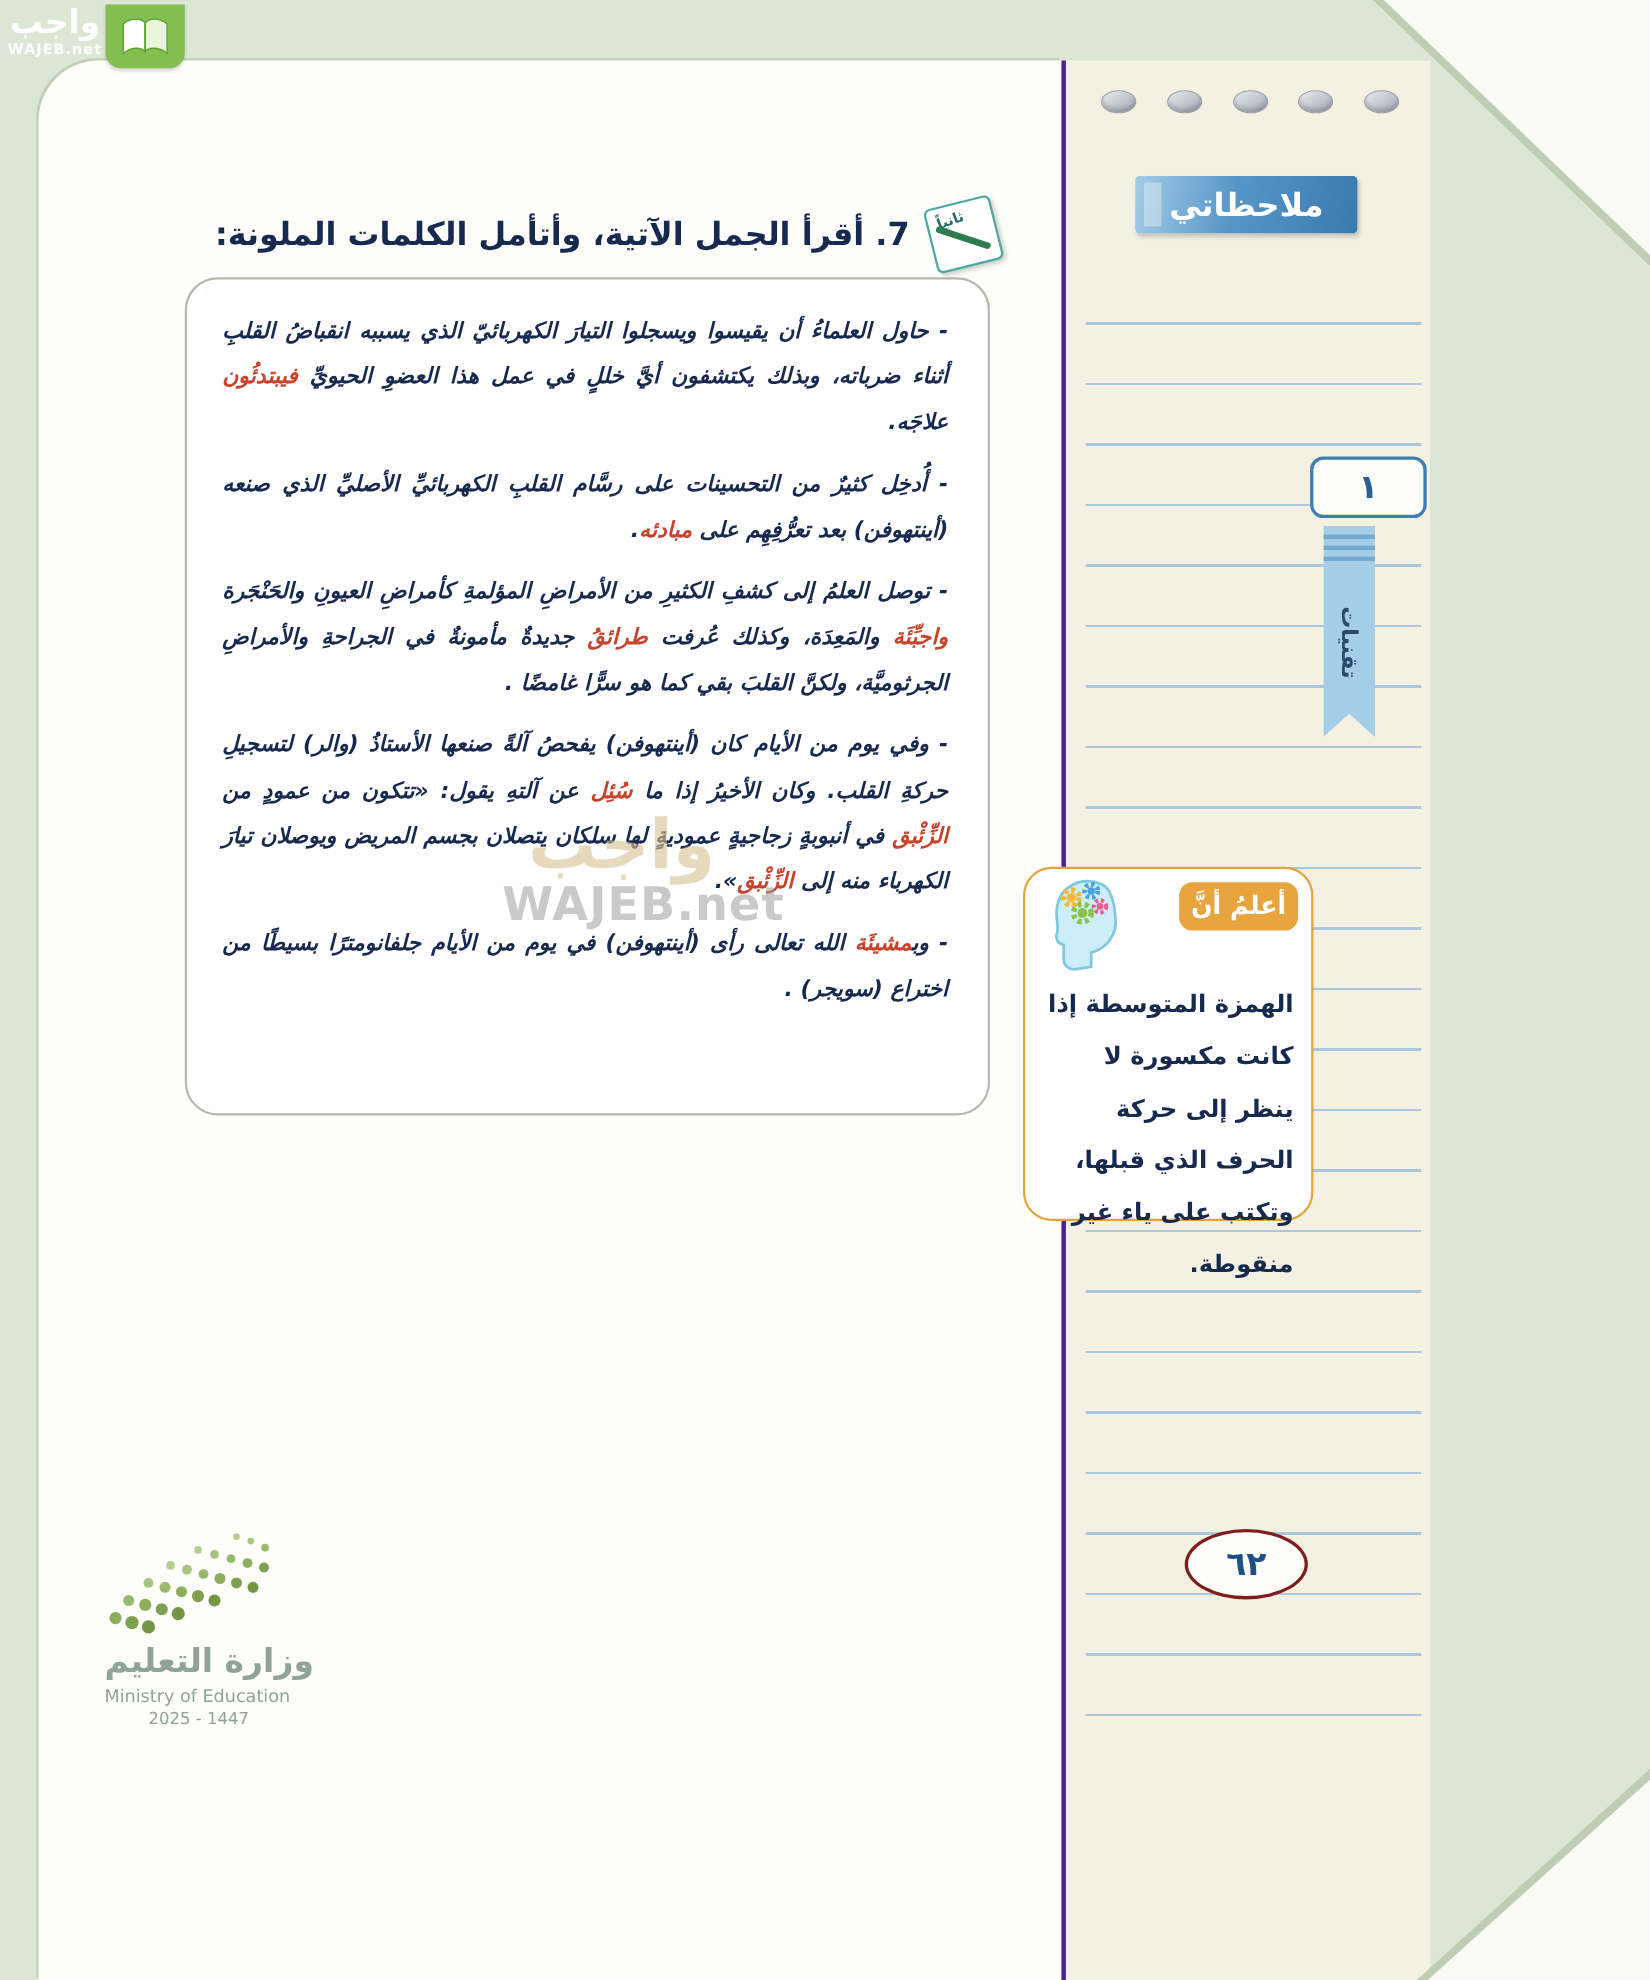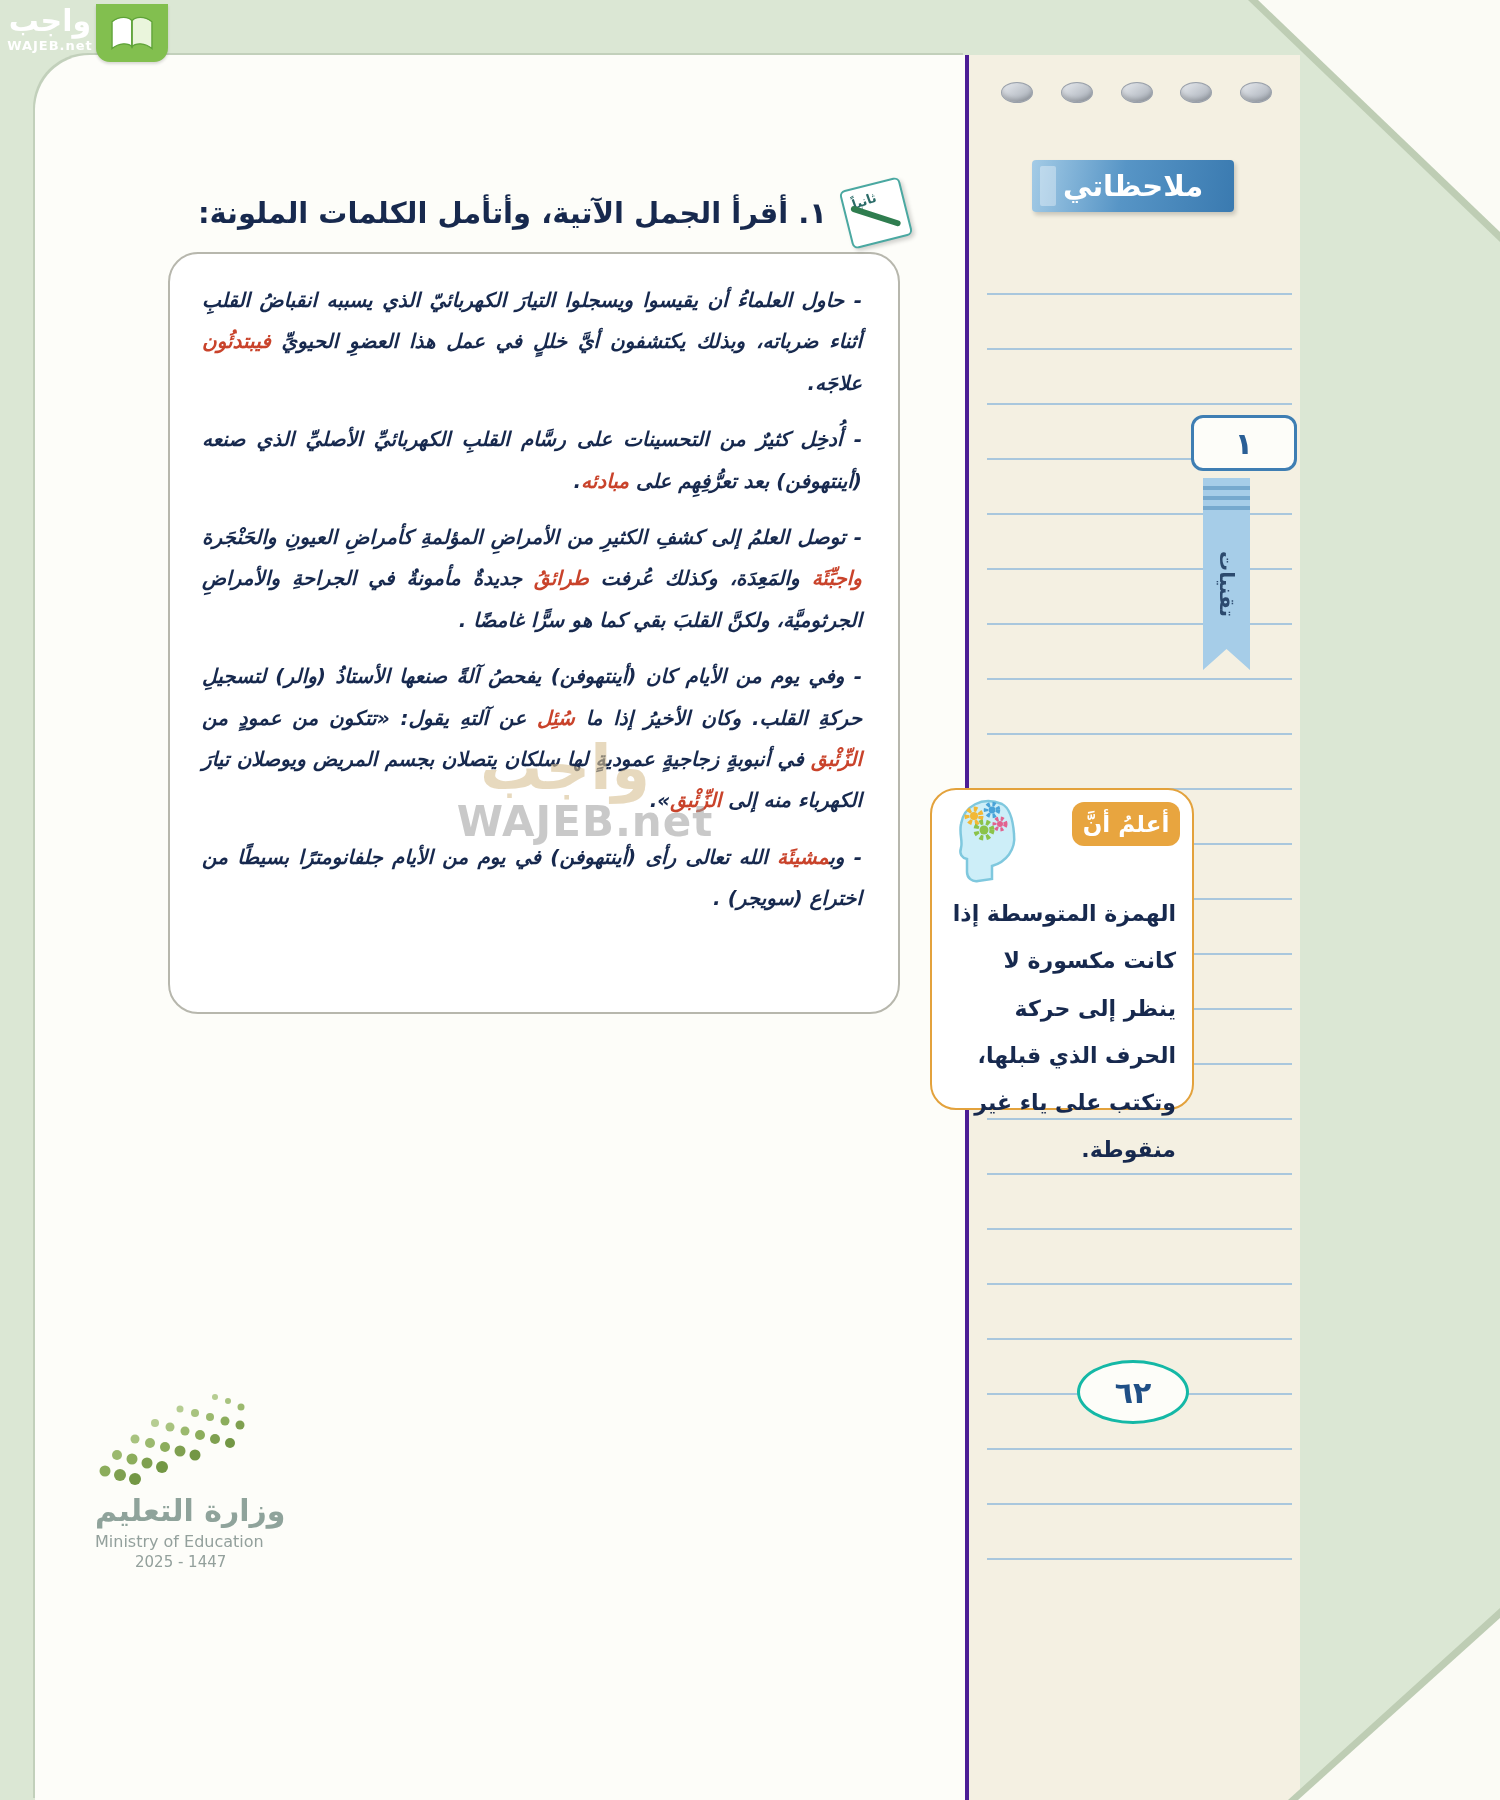--- a/index.html
+++ b/index.html
@@ -80,22 +80,22 @@
   .tech-ribbon::before {
     content:""; position:absolute; top:8px; left:0; right:0; height:4px;
     background:#76a9ce; box-shadow:0 10px 0 #76a9ce, 0 20px 0 #76a9ce;
   }
   .ribbon-text {
     position:absolute; top:55%; left:50%;
     transform:translate(-50%,-50%) rotate(90deg);
     font-size:20px; font-weight:bold; color:#2c4a6e; letter-spacing:2px; white-space:nowrap;
   }
   .page-oval {
-    position:absolute; left:1077px; top:1360px; width:112px; height:64px;
-    background:#fdfdf9; border:3px solid #14b8a6; border-radius:50%;
+    position:absolute; left:1077px; top:1390px; width:112px; height:64px;
+    background:#fdfdf9; border:3px solid #7f1d1d; border-radius:50%;
     display:flex; align-items:center; justify-content:center;
     color:#1f4f86; font-size:30px; font-weight:bold; z-index:3;
   }
 
   
   .know-box {
     position:absolute; left:930px; top:788px; width:264px; height:322px;
     background:#ffffff; border:2.5px solid #e3a23c; border-radius:26px; z-index:6;
     direction:rtl;
   }
@@ -172,21 +172,21 @@
 </div>
 
 <div class="page-white">
 
   <div class="heading">
     <div class="note-icon">
       <div class="note-paper"></div>
       <span class="note-label">ثانياً</span>
       <div class="note-pen"></div>
     </div>
-    <div class="heading-text">١. أقرأ الجمل الآتية، وأتأمل الكلمات الملونة:</div>
+    <div class="heading-text">7. أقرأ الجمل الآتية، وأتأمل الكلمات الملونة:</div>
   </div>
 
   <div class="content-box">
     <p class="para"><span>- حاول العلماءُ أن يقيسوا ويسجلوا التيارَ الكهربائيّ الذي يسببه انقباضُ القلبِ أثناء ضرباته، وبذلك يكتشفون أيَّ خللٍ في عمل هذا العضوِ الحيويِّ </span><span class="hl">فيبتدئُون</span><span> علاجَه.</span></p>
     <p class="para"><span>- أُدخِل كثيرٌ من التحسينات على رسَّام القلبِ الكهربائيِّ الأصليِّ الذي صنعه (أينتهوفن) بعد تعرُّفِهِم على </span><span class="hl">مبادئه</span><span>.</span></p>
     <p class="para"><span>- توصل العلمُ إلى كشفِ الكثيرِ من الأمراضِ المؤلمةِ كأمراضِ العيونِ والحَنْجَرة </span><span class="hl">واجبِّئَة</span><span> والمَعِدَة، وكذلك عُرفت </span><span class="hl">طرائقُ</span><span> جديدةٌ مأمونةٌ في الجراحةِ والأمراضِ الجرثوميَّة، ولكنَّ القلبَ بقي كما هو سرًّا غامضًا .</span></p>
     <p class="para"><span>- وفي يوم من الأيام كان (أينتهوفن) يفحصُ آلةً صنعها الأستاذُ (والر) لتسجيلِ حركةِ القلب. وكان الأخيرُ إذا ما </span><span class="hl">سُئِل</span><span> عن آلتهِ يقول: «تتكون من عمودٍ من </span><span class="hl">الزِّئْبق</span><span> في أنبوبةٍ زجاجيةٍ عموديةٍ لها سلكان يتصلان بجسم المريض ويوصلان تيارَ الكهرباء منه إلى </span><span class="hl">الزِّئْبق</span><span>».</span></p>
     <p class="para"><span>- وب‍</span><span class="hl">‍مشيئَة</span><span> الله تعالى رأى (أينتهوفن) في يوم من الأيام جلفانومترًا بسيطًا من اختراع (سويجر) .</span></p>
   </div>
 

